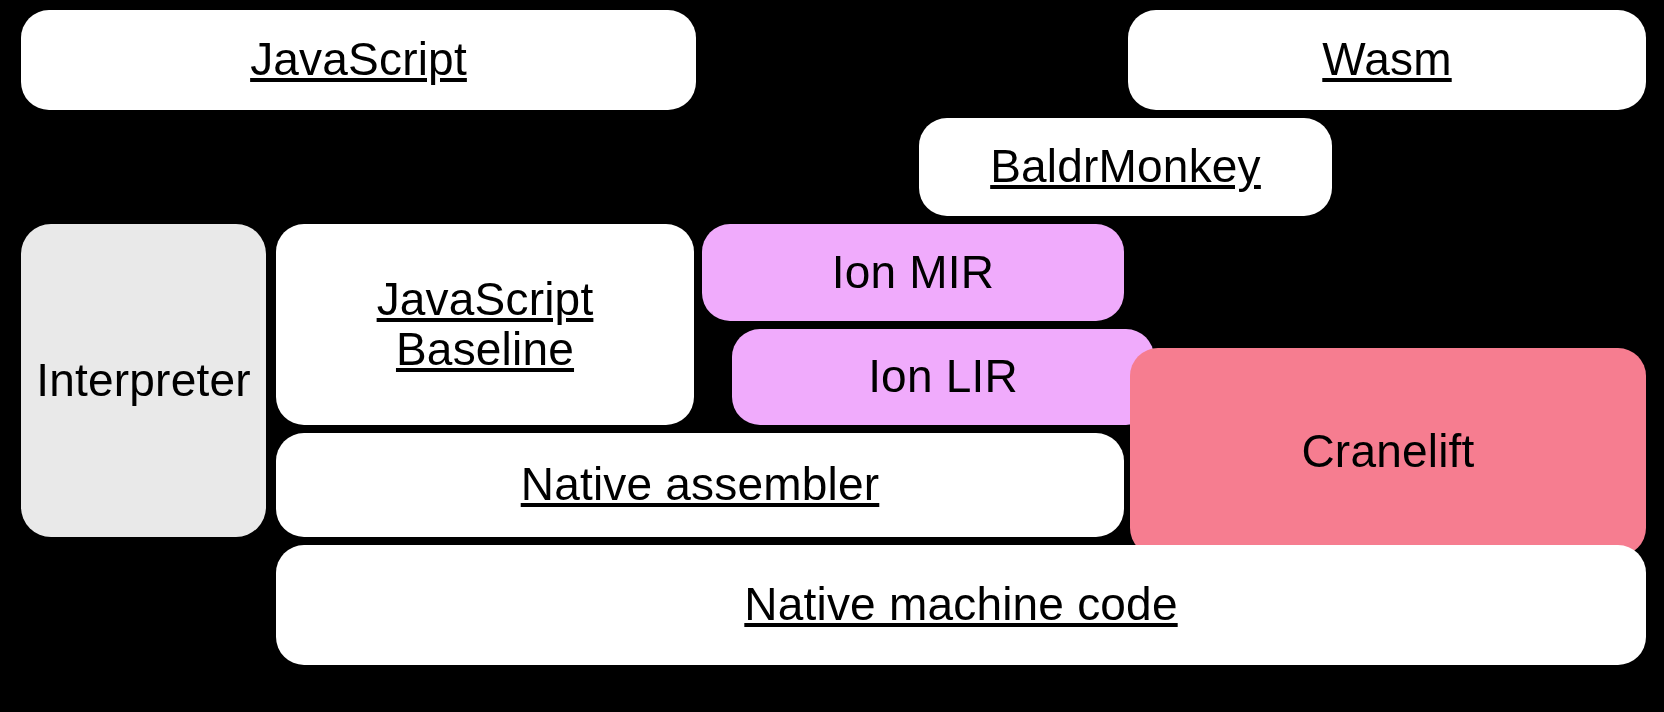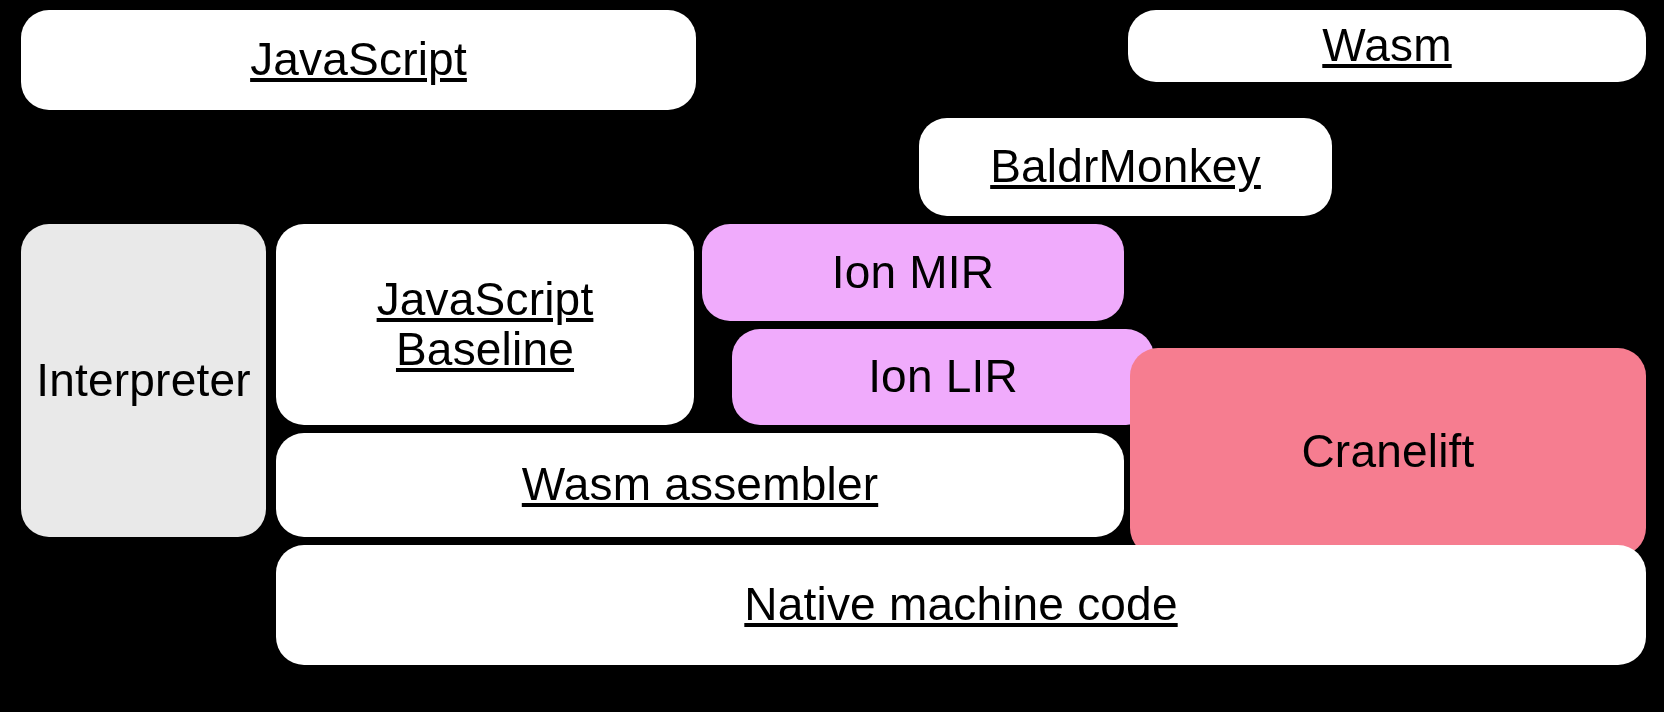--- a/index.html
+++ b/index.html
@@ -30,45 +30,45 @@
     color: #000000;
     font-size: 46px;
     line-height: 1.08;
     font-weight: 400;
     letter-spacing: 0.2px;
     white-space: pre-line;
     padding: 2px 10px;
     font-family: "Liberation Sans", sans-serif;
   }
   .fill-white { background: #ffffff; text-decoration: underline; }
-  .fill-gray  { background: #e9e9e9; }
+  .fill-gray  { background: #e9e9e9; border-radius: 30px; }
   .fill-green { background: #f0abfc; }
   .fill-pink  { background: #f67d90; margin-top: 19px; }
 </style>
 </head>
 <body>
 
 <div id="stack-diagram">
 
   <div class="node fill-white" style="left:21px; top:10px; width:675px; height:100px;">JavaScript</div>
 
 
-  <div class="node fill-white" style="left:1128px; top:10px; width:518px; height:72px;">Wasm</div>
+  <div class="node fill-white" style="left:1128px; top:10px; width:518px; height:100px;">Wasm</div>
 
 
   <div class="node fill-white" style="left:919px; top:118px; width:413px; height:98px;">BaldrMonkey</div>
 
   <div class="node fill-gray" style="left:21px; top:224px; width:245px; height:313px;">Interpreter</div>
 
   <div class="node fill-white" style="left:276px; top:224px; width:418px; height:201px;">JavaScript
 Baseline</div>
 
   <div class="node fill-green" style="left:702px; top:224px; width:422px; height:97px;">Ion MIR</div>
 
   <div class="node fill-green" style="left:732px; top:329px; width:422px; height:96px;">Ion LIR</div>
 
   <div class="node fill-pink" style="left:1130px; top:329px; width:516px; height:208px;">Cranelift</div>
 
-  <div class="node fill-white" style="left:276px; top:433px; width:848px; height:104px;">Wasm assembler</div>
+  <div class="node fill-white" style="left:276px; top:433px; width:848px; height:104px;">Native assembler</div>
 
   <div class="node fill-white" style="left:276px; top:545px; width:1370px; height:120px;">Native machine code</div>
 
 </div>
 
 </body></html>

